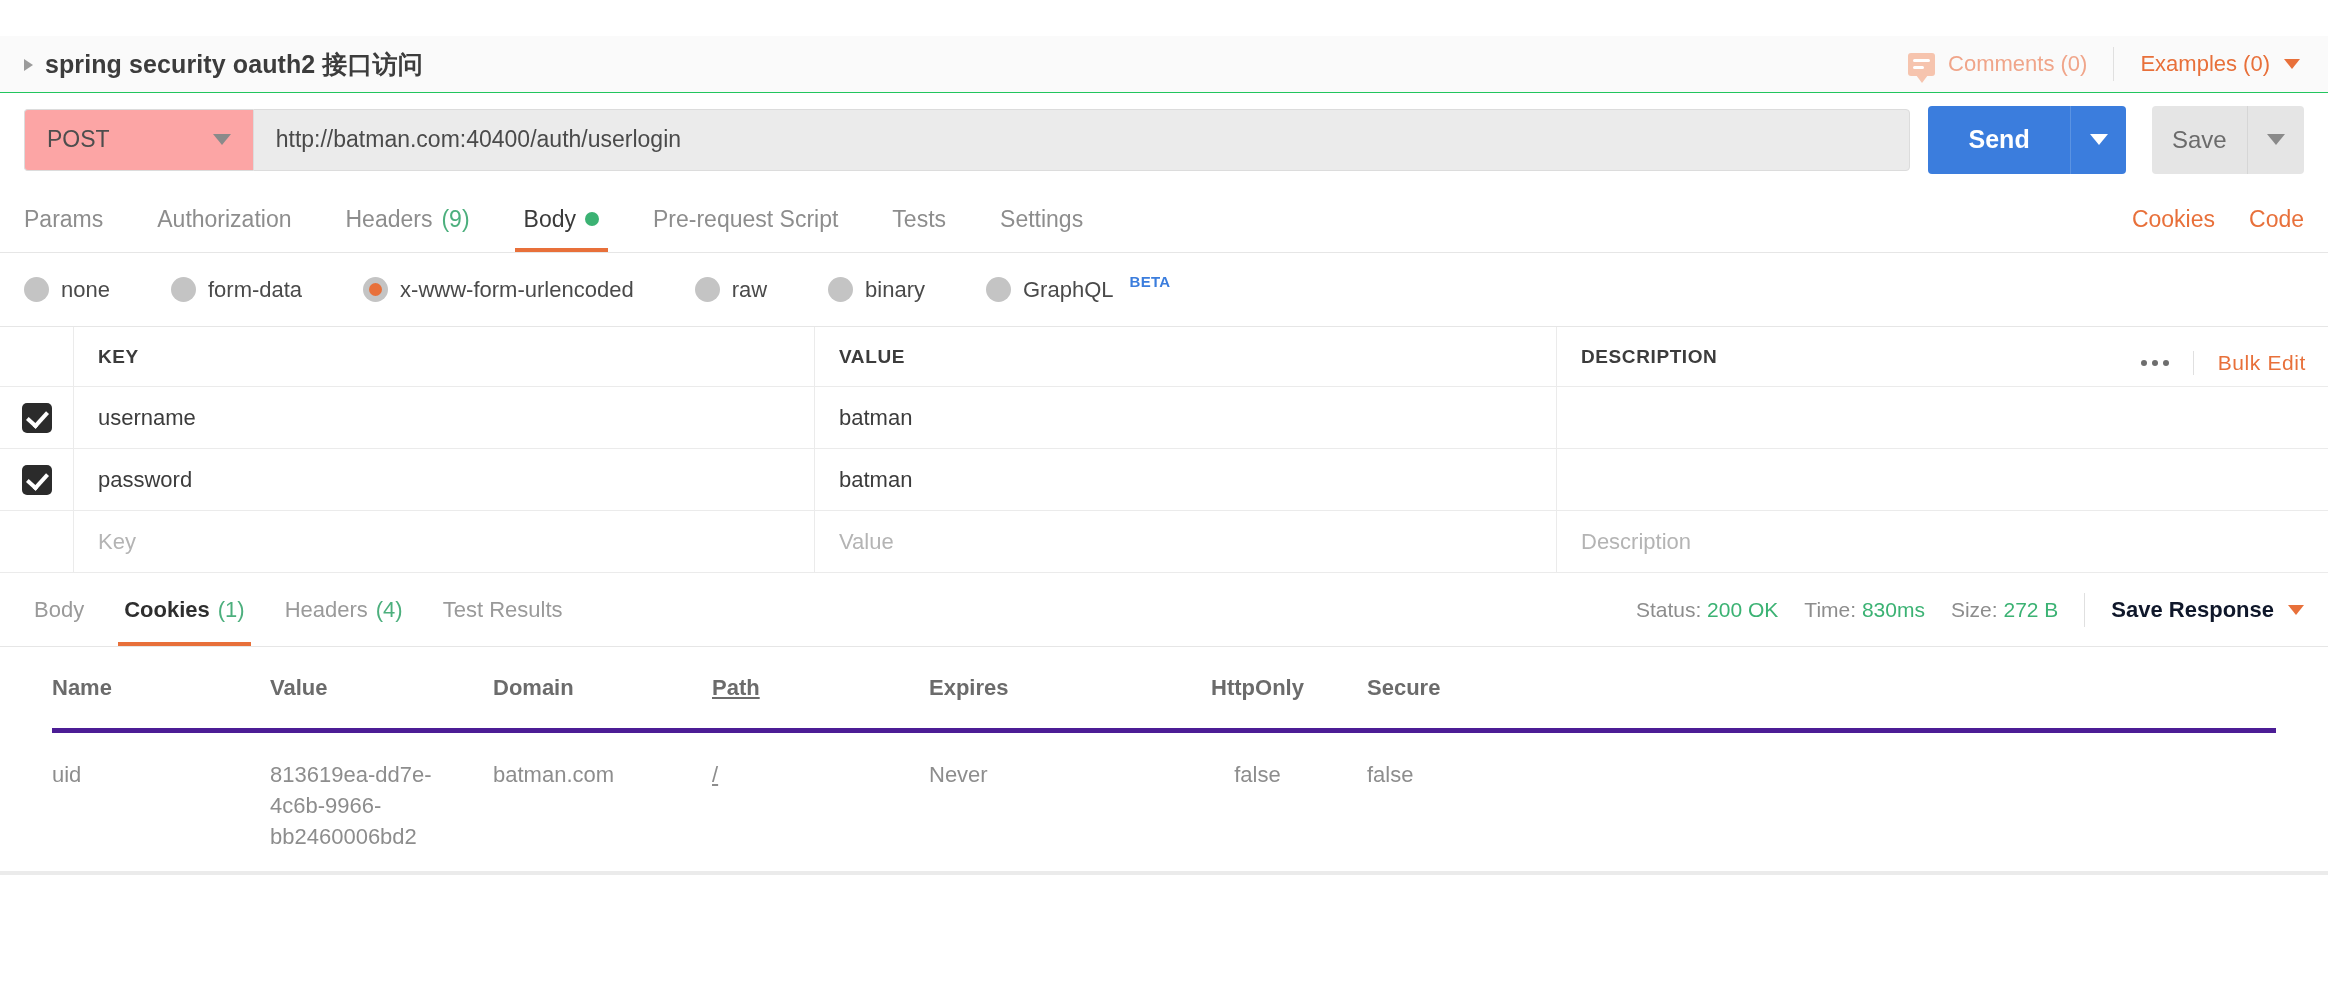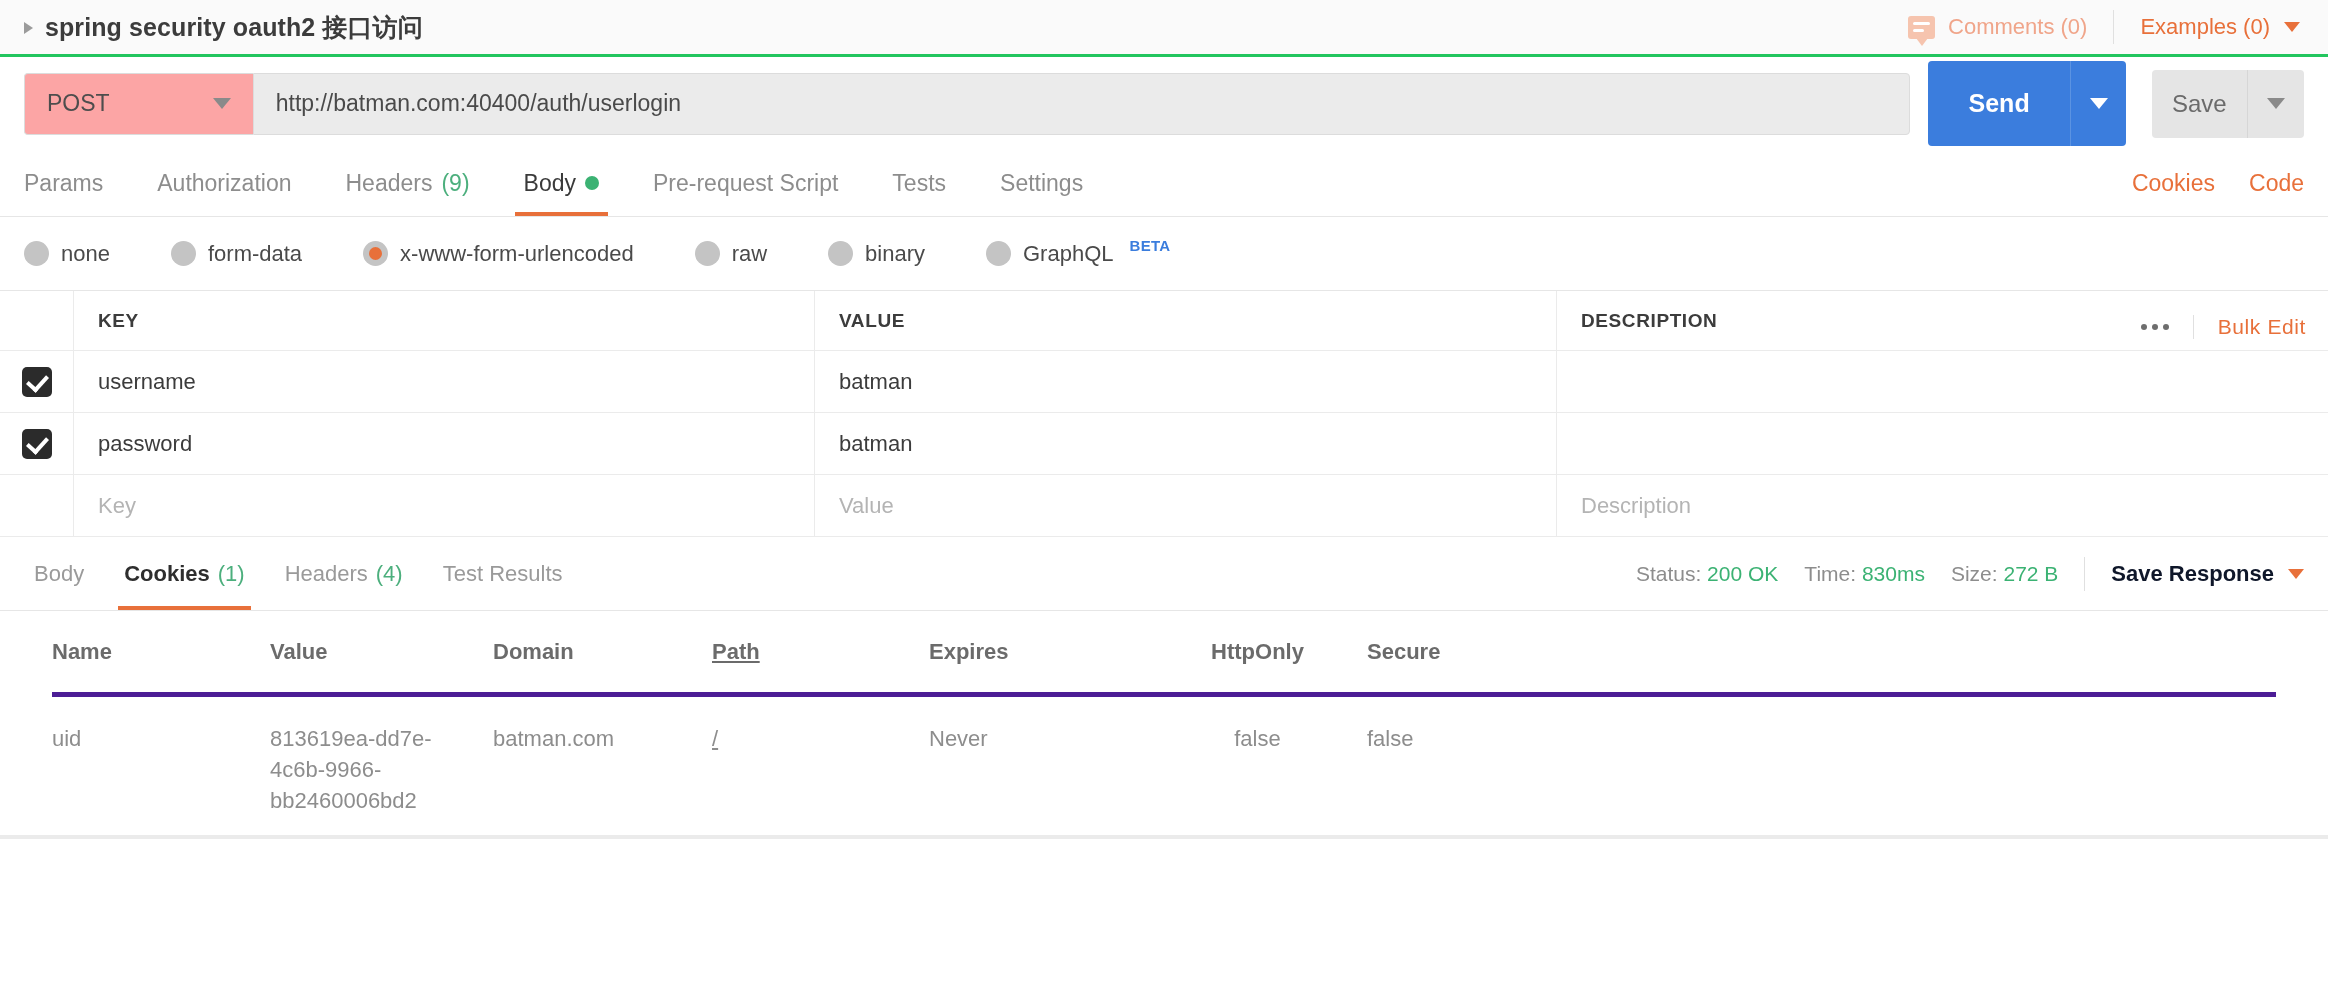--- a/index.html
+++ b/index.html
@@ -9,24 +9,25 @@
     background: #ffffff;
     font-family: "Liberation Sans", sans-serif;
     -webkit-font-smoothing: antialiased;
   }
   body { overflow: hidden; }
 
   
   .topbar {
     height: 57px;
     background: #fafafa;
-    border-bottom: 3px solid #22c55e;
+    border-bottom: 1px solid #22c55e;
     display: flex;
     align-items: center;
     padding: 0 28px 0 24px;
+    margin-top: 36px;
   }
   .req-title {
     display: flex;
     align-items: center;
     gap: 12px;
     font-size: 25px;
     color: #3c3c3c;
     font-weight: 700;
     letter-spacing: .1px;
   }
@@ -129,21 +130,21 @@
     align-items: center;
     padding: 0 22px;
     font-size: 23px;
     color: #4a4a4a;
     overflow: hidden;
     white-space: nowrap;
   }
   .send-group {
     margin-left: 18px;
     display: flex;
-    height: 85px;
+    height: 68px;
     border-radius: 4px;
     overflow: hidden;
   }
   .send-btn {
     background: #3b7ddd;
     color: #fff;
     font-size: 25px;
     font-weight: 600;
     width: 150px;
     display: flex; align-items: center; justify-content: center;

